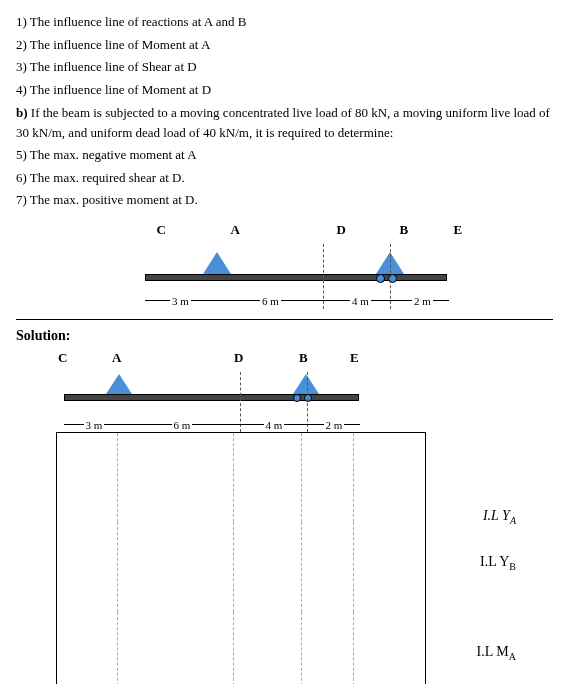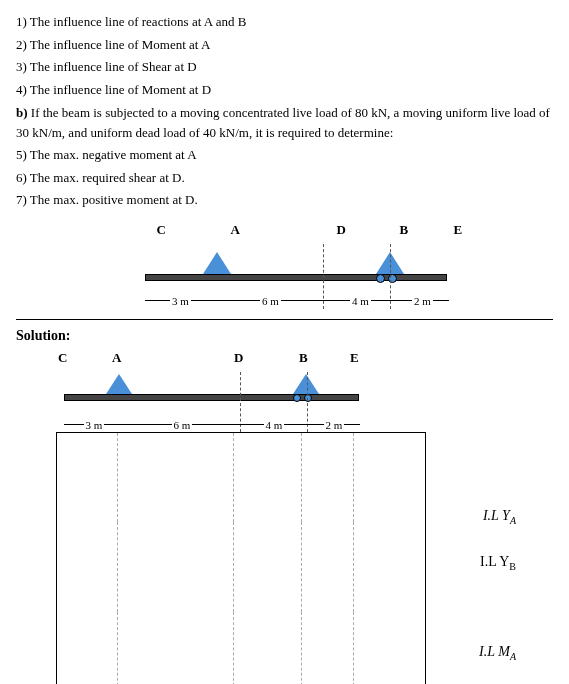--- a/index.html
+++ b/index.html
@@ -227,18 +227,18 @@
     </div>
   </div>
 
   <div style="position:relative; width:370px; margin-left:10px;">
     <div style="width:100%; height:90px; border:1px solid #000; border-top:none; position:relative;">
       <div style="position:absolute; top:0; bottom:0; left:60px; border-left:1px dashed #aaa;"></div>
       <div style="position:absolute; top:0; bottom:0; left:176px; border-left:1px dashed #aaa;"></div>
       <div style="position:absolute; top:0; bottom:0; left:244px; border-left:1px dashed #aaa;"></div>
       <div style="position:absolute; top:0; bottom:0; left:296px; border-left:1px dashed #aaa;"></div>
     </div>
-    <div style="position:absolute; right:-90px; top:32px; font-style:italic; font-size:14px; white-space:nowrap;">
+    <div style="position:absolute; right:-90px; top:32px; font-size:14px; white-space:nowrap;">
       <span>I.L M</span><sub>A</sub>
     </div>
   </div>
 
 </div>
 
 </body></html>

